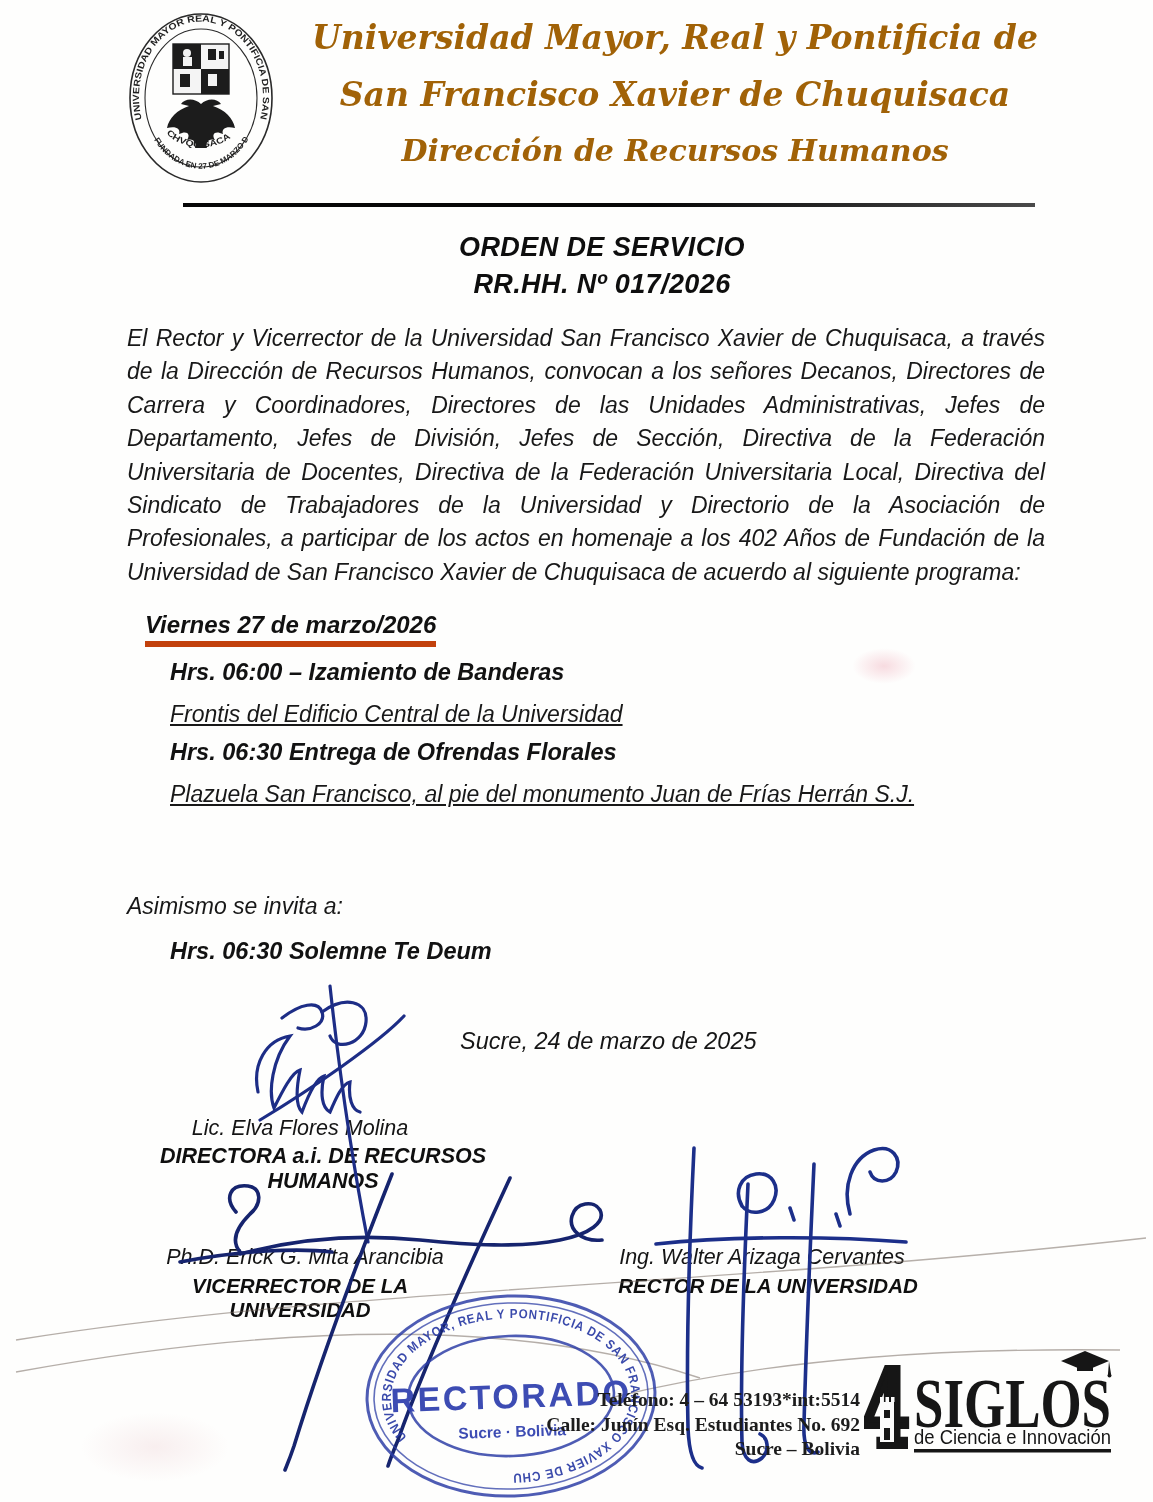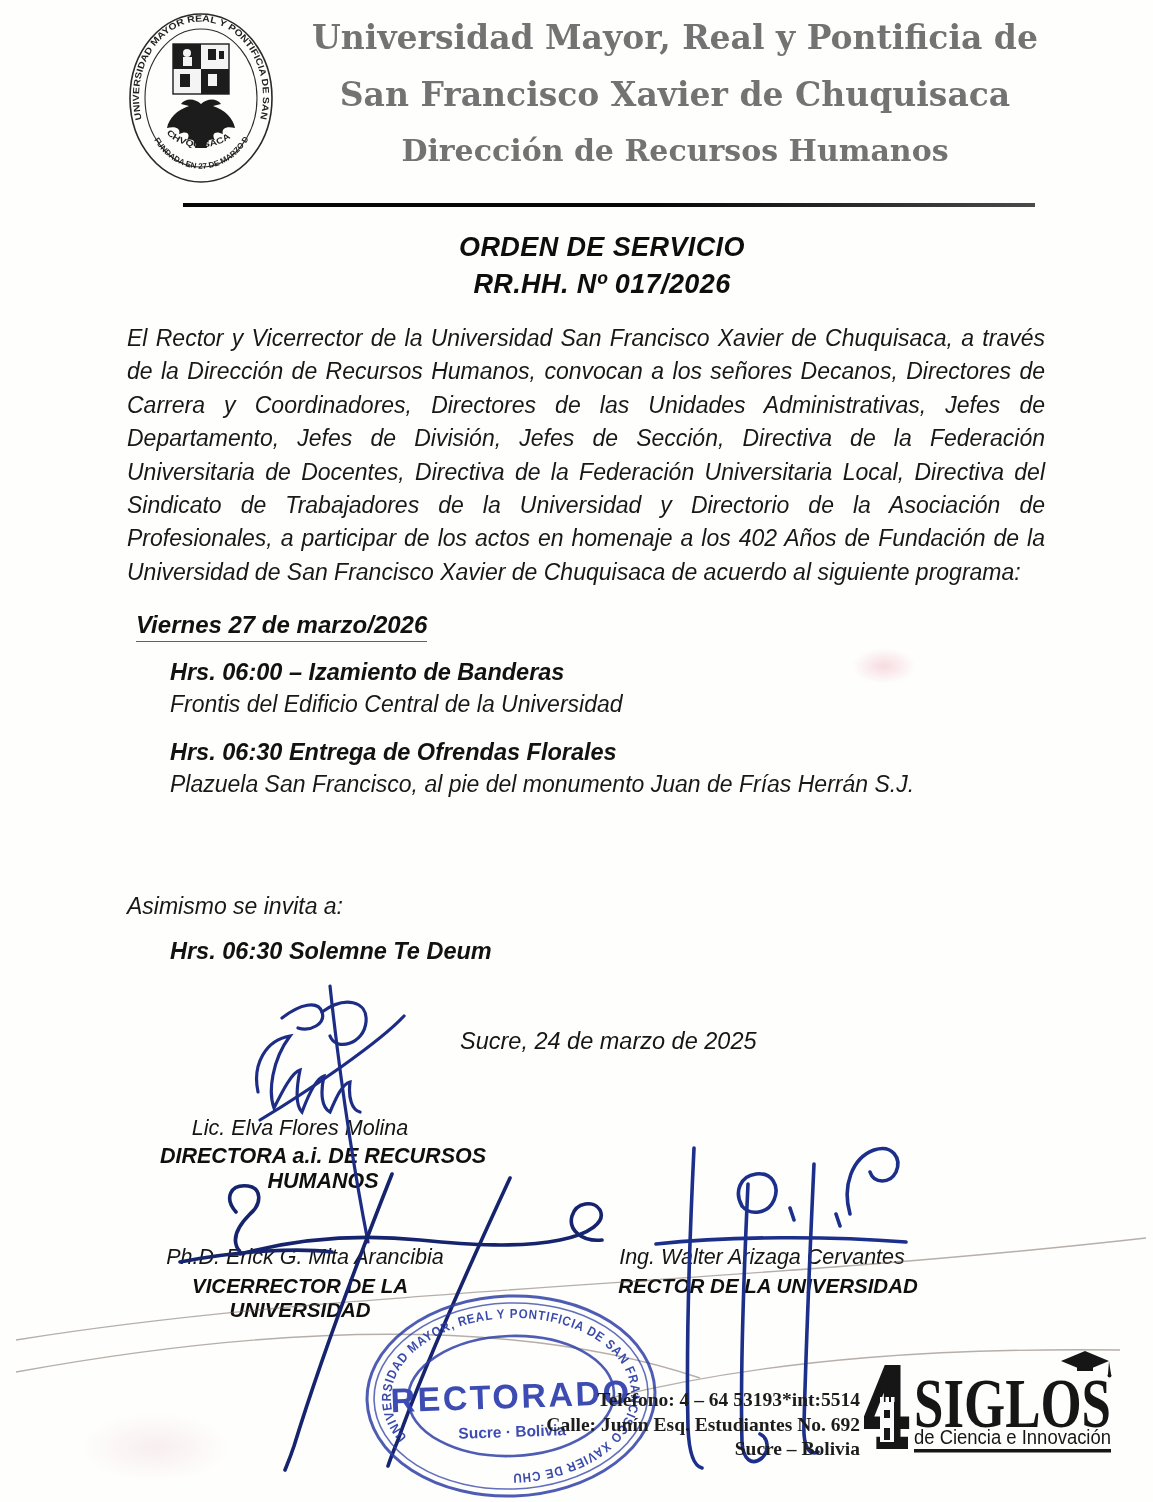--- a/index.html
+++ b/index.html
@@ -2,39 +2,39 @@
 <html><head>
 <meta charset="utf-8">
 <style>
   html,body{margin:0;padding:0;background:#e8e8e8;}
   .page{position:relative;width:1153px;height:1502px;margin:0 auto;background:#fefefd;
         font-family:"Liberation Sans",sans-serif;color:#141414;overflow:hidden;}
 
   
   .seal{position:absolute;left:124px;top:10px;width:154px;height:180px;}
   .masthead{position:absolute;left:300px;top:10px;width:750px;text-align:center;}
-  .script{font-family:"DejaVu Serif",serif;font-weight:bold;color:#737373;}
+  .script{font-family:"DejaVu Serif",serif;font-style:italic;font-weight:bold;color:#a16207;}
   .mh-l1{font-size:33px;line-height:56px;}
   .mh-l2{font-size:33px;line-height:58px;}
   .mh-dept{font-size:30px;line-height:54px;text-align:center;}
   .rule{position:absolute;left:183px;top:203px;width:852px;height:4px;
         background:linear-gradient(90deg,#060606 55%,#4a4a4a);}
 
   
   .doc-heading{position:absolute;left:327px;top:229px;width:550px;text-align:center;
                font-style:italic;font-weight:bold;font-size:27px;line-height:37px;letter-spacing:.4px;color:#0e0e0e;}
 
   
   .intro{position:absolute;left:127px;top:322px;width:918px;margin:0;font-style:italic;
          font-size:23px;line-height:33.4px;text-align:justify;color:#181818;}
-  .prog-date{position:absolute;left:136px;top:611px;font-size:24px;font-weight:bold;font-style:italic;
-             border-bottom:1px solid #c2410c;padding-bottom:2px;color:#111;}
+  .prog-date{position:absolute;left:145px;top:611px;font-size:24px;font-weight:bold;font-style:italic;
+             border-bottom:6px solid #c2410c;padding-bottom:2px;color:#111;}
   .event{position:absolute;}
   .ev-title{font-weight:bold;font-style:italic;font-size:23.5px;color:#121212;}
-  .ev-loc{font-style:italic;font-size:23px;margin-top:5px;color:#181818;}
+  .ev-loc{font-style:italic;font-size:23px;margin-top:15px;color:#181818;text-decoration:underline;}
   .e1{left:170px;top:659px;}
   .e2{left:170px;top:739px;}
   .e3{left:170px;top:938px;}
   .notice{position:absolute;left:127px;top:814px;width:925px;margin:0;font-style:italic;
           font-size:23px;line-height:33px;text-align:justify;color:#181818;}
   .invite{position:absolute;left:127px;top:893px;font-style:italic;font-size:23px;color:#181818;}
   .dateline{position:absolute;left:460px;top:1028px;font-style:italic;font-size:23.5px;color:#161616;}
 
   
   .sig-name{position:absolute;font-style:italic;font-size:21.5px;text-align:center;color:#151515;}

